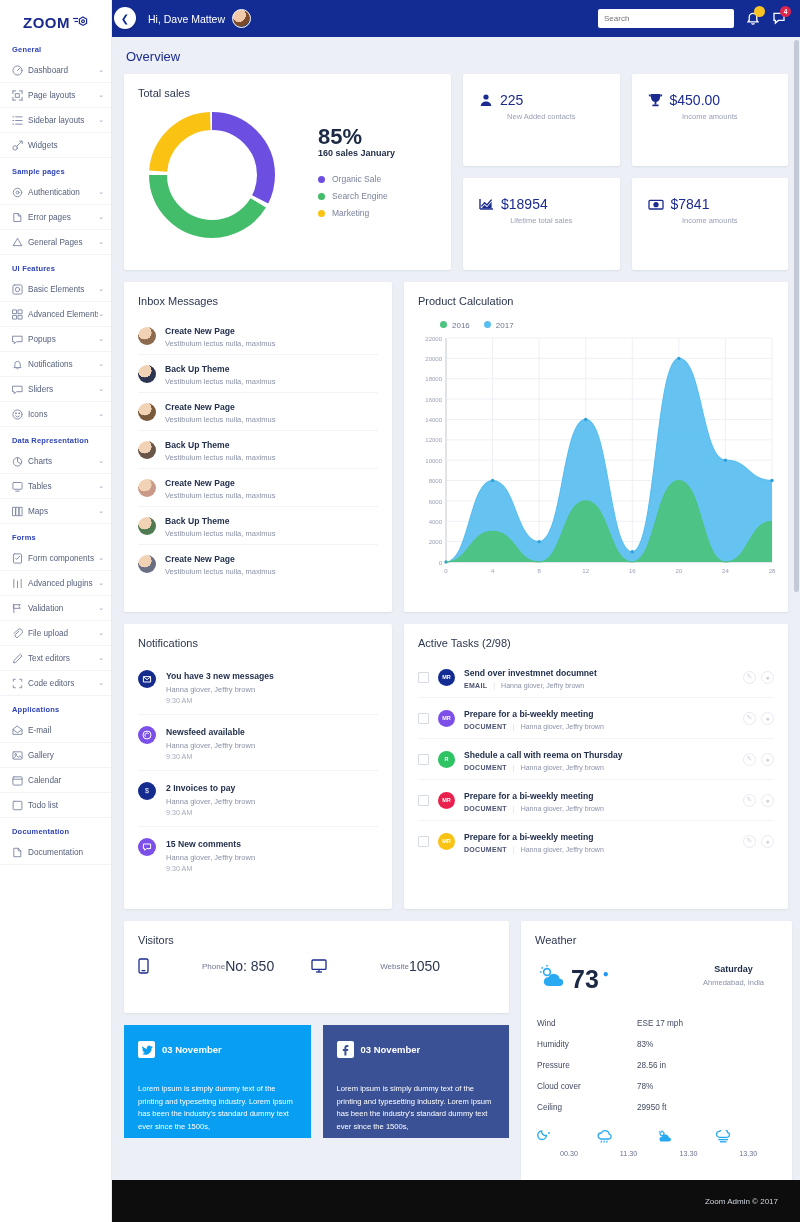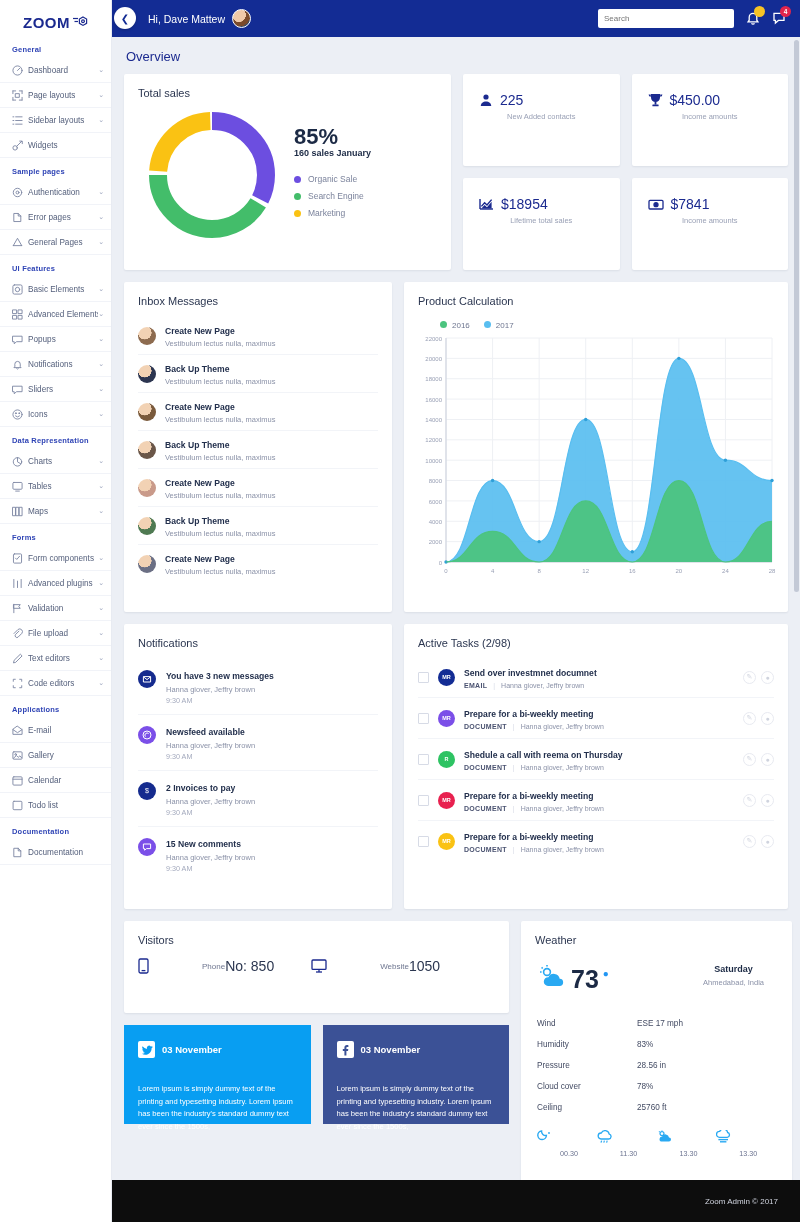--- a/index.html
+++ b/index.html
@@ -98,21 +98,21 @@
   .card-title {
     font-size: 11px; color: #2b3650; font-weight: normal;
     padding: 13px 14px 0 14px;
   }
   .row { display: flex; gap: 12px; margin-bottom: 12px; }
 
   
   .sales-card { width: 327px; flex: 0 0 327px; height: 196px; }
   .sales-body { display: flex; align-items: center; padding: 8px 12px 0 12px; }
   .donut-wrap { width: 152px; flex: 0 0 152px; display:flex; justify-content:center; }
-  .sales-stats { padding-left: 6px; }
+  .sales-stats { padding-left: 6px; margin-left: 24px; }
   .sales-pct { font-size: 22px; font-weight: bold; color: #1c2a45; line-height: 1.05; }
   .sales-sub { font-size: 9px; font-weight: bold; color: #1c2a45; margin-bottom: 16px; }
   .legend-row { display: flex; align-items: center; gap: 7px; margin: 7px 0; font-size: 8.5px; color: #7b839c;}
   .legend-dot { width: 7px; height: 7px; border-radius: 50%; flex:0 0 7px;}
 
   
   .tiles { flex: 1; display: flex; flex-direction: column; gap: 12px; text-align: center; }
   .tiles-row { display: flex; gap: 12px; flex: 1; }
   .tile { flex: 1; padding: 18px 16px 0 16px; }
   .tile-main { display: flex; align-items: center; gap: 7px; }
@@ -167,21 +167,21 @@
   .left-col { width: 385px; flex: 0 0 385px; }
   .visitors-card { height: 92px; margin-bottom: 12px; }
   .visitors-row { display: flex; align-items: center; padding: 12px 14px 0 14px; }
   .vis-cell { display: flex; align-items: center; gap: 8px; flex: 1; }
   .vis-cell.num { font-size: 14px; color: #2b3650; }
   .vis-lbl { font-size: 8px; color: #6e7690; padding-left: 45px; }
   .vis-ico { color: #1b2a8f; display: flex; }
 
   
   .social-row { display: flex; gap: 12px; }
-  .social { flex: 1; height: 99px; padding: 16px 14px; color: #fff; }
+  .social { flex: 1; height: 113px; padding: 16px 14px; color: #fff; }
   .social-head { display: flex; align-items: center; gap: 7px; font-size: 9.5px; font-weight: bold; }
   .social-ico { width: 17px; height: 17px; background:#fff; border-radius: 2px; display:flex; align-items:center; justify-content:center;}
   .social-txt { font-size: 7.6px; line-height: 1.65; margin-top: 25px; }
 
   
   .weather-card { width: 271px; flex: 0 0 271px; height: 276px; }
   .w-top { display: flex; align-items: flex-start; padding: 18px 16px 0 16px; }
   .w-temp-wrap { display: flex; align-items: center; gap: 4px; }
   .w-temp { font-size: 25px; font-weight: bold; color: #1c2a45; }
   .w-deg { font-size: 10px; color: #2196f3; align-self: flex-start; margin-top: 4px;}
@@ -933,21 +933,21 @@
               <div class="w-tr">
                 <span class="w-k">Pressure</span>
                 <span>28.56 in</span>
               </div>
               <div class="w-tr">
                 <span class="w-k">Cloud cover</span>
                 <span>78%</span>
               </div>
               <div class="w-tr">
                 <span class="w-k">Ceiling</span>
-                <span>25760 ft</span>
+                <span>29950 ft</span>
               </div>
             </div>
           <div class="w-forecast" id="weather-forecast">
               <div class="w-fc">
                 <span class="w-fc-ico">
                   <svg width="15" height="14" viewBox="0 0 15 14">
                     <path d="M9.4 5.4A4 4 0 0 1 4.6 1a4.3 4.3 0 1 0 4.8 4.4Z" fill="none" stroke="#29a9f2" stroke-width="1.4"></path>
                     <circle cx="12" cy="3" r=".9" fill="#29a9f2"></circle>
                   </svg>
                 </span>

